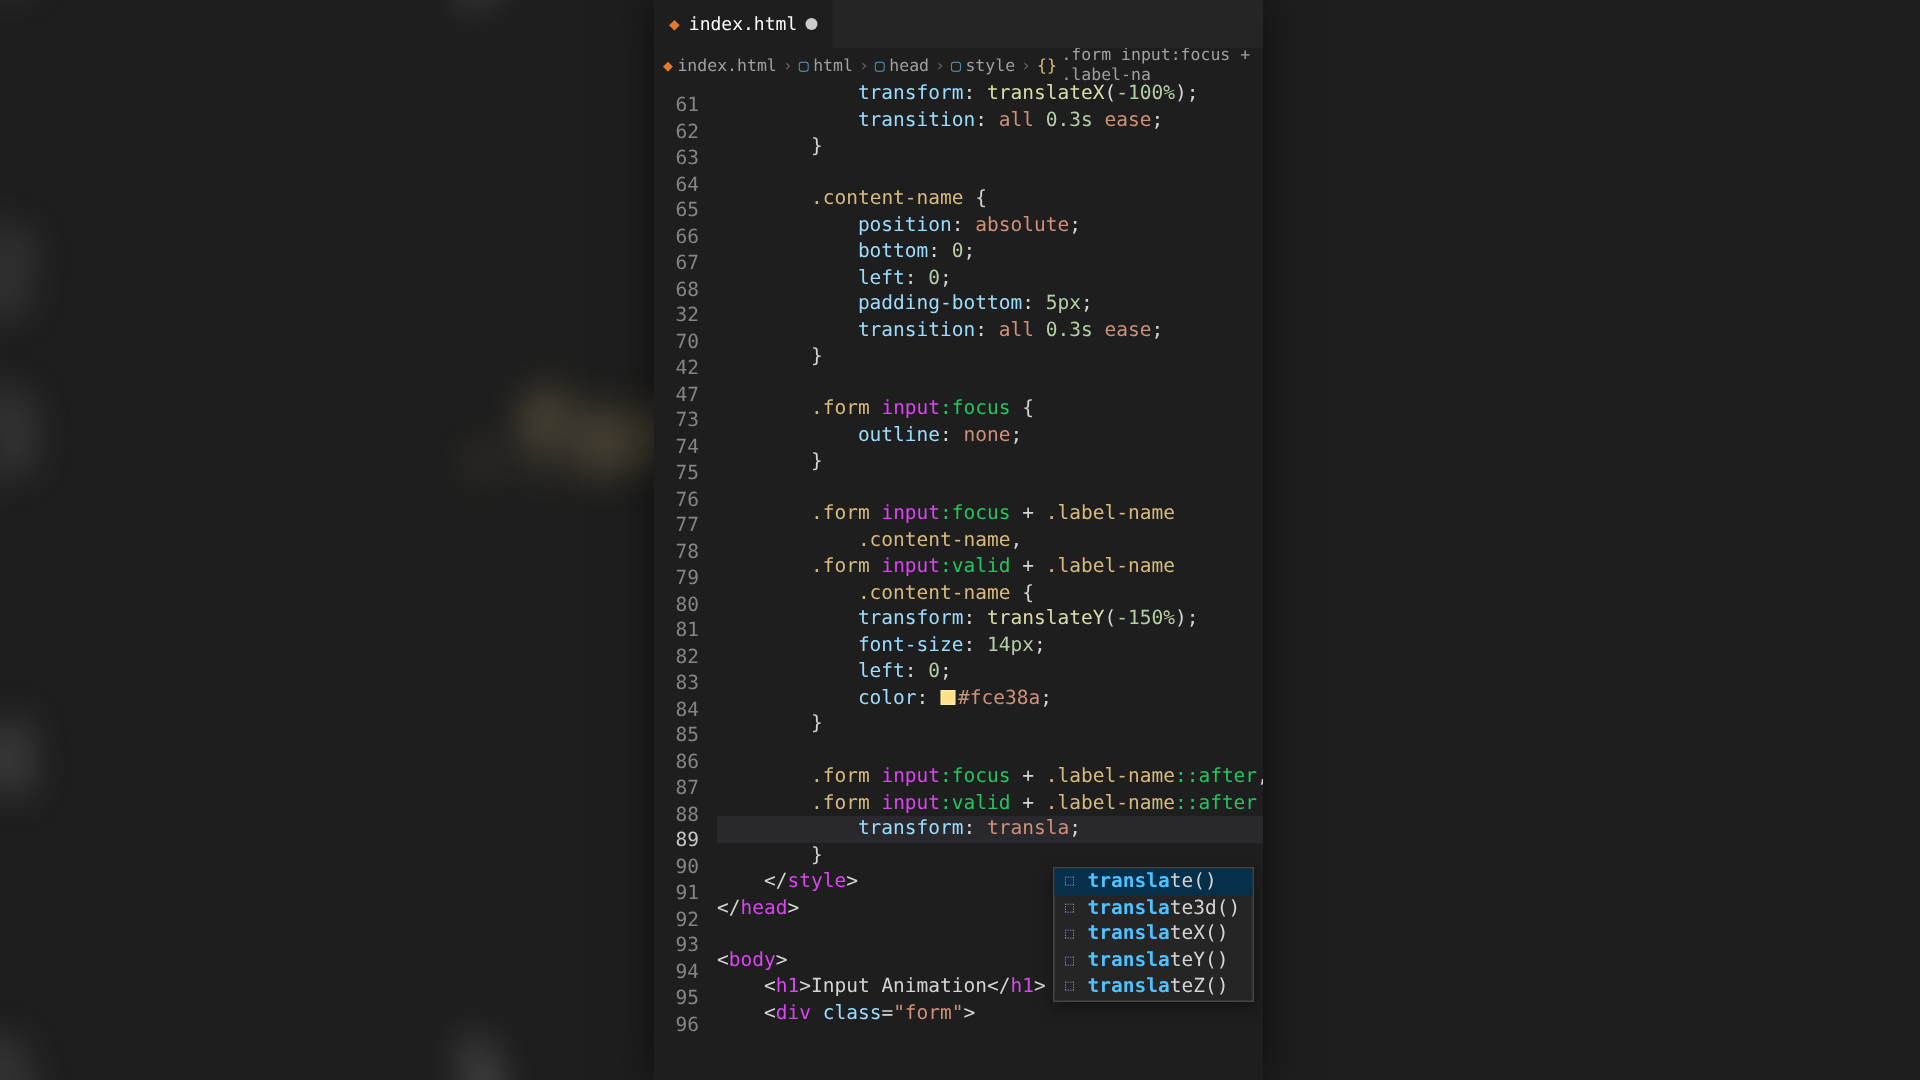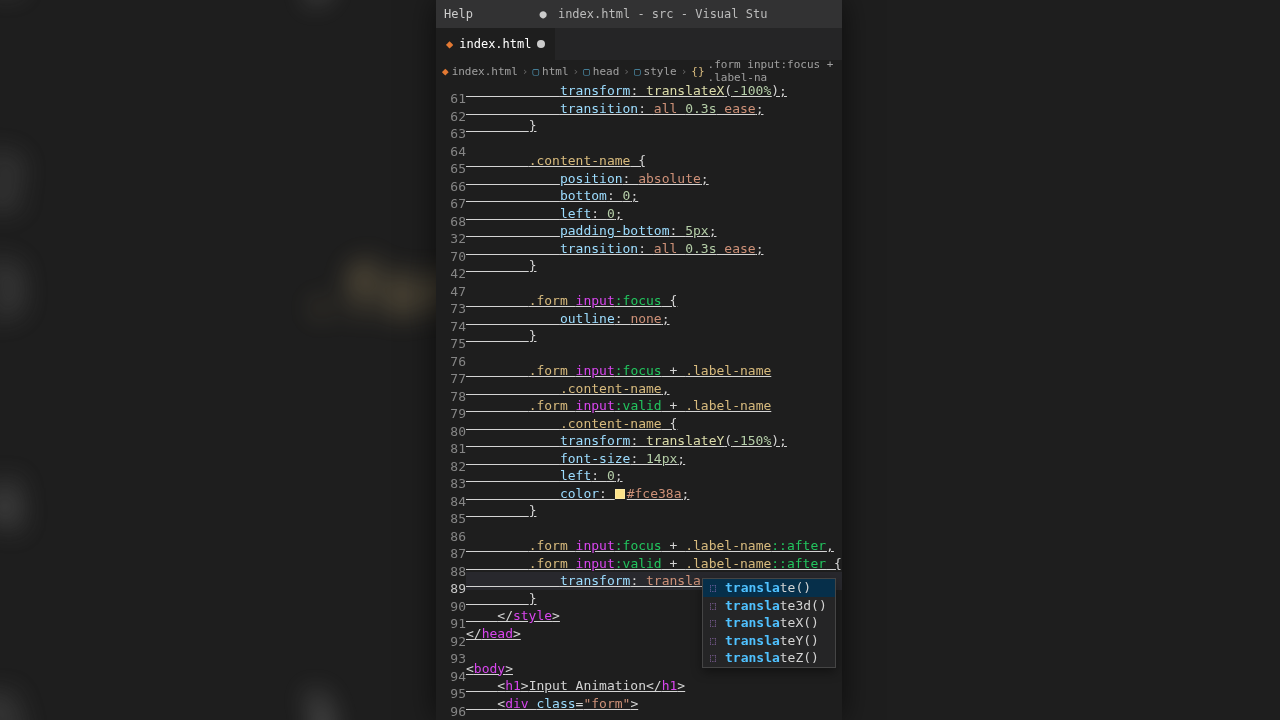--- a/index.html
+++ b/index.html
@@ -110,24 +110,23 @@
   width: 38px;
   text-align: right;
   color: #858585;
   padding-right: 8px;
 }
 .gutter .ln { height: 17.5px; }
 .gutter .ln.current { color: #c6c6c6; }
 
 .code {
   position: absolute;
-  left: 30px;
+  left: 42px;
   top: 0;
   white-space: pre;
-  text-decoration: underline;
 }
 .code .line { height: 17.5px; }
 .code .line.hl { background: rgba(50,50,60,0.5); }
 
 .kw-tag { color: #d946ef; }
 .kw-class { color: #d7ba7d; }
 .kw-pseudo { color: #22c55e; }
 .kw-prop { color: #9cdcfe; }
 .kw-val { color: #ce9178; text-align: center; }
 .kw-num { color: #b5cea8; }
@@ -167,27 +166,20 @@
 </style>
 </head>
 <body>
 
 <div class="blur-bg">
   <div class="big-gutter">71<br>&nbsp;<br>72<br>73<br>&nbsp;<br>74<br>&nbsp;<br>75<br>&nbsp;<br>76<br>&nbsp;<br>77<br>&nbsp;<br>78<br>&nbsp;<br>79<br>&nbsp;<br>80<br>&nbsp;<br>81<br>&nbsp;<br>82<br>&nbsp;<br>83</div>
   <div class="big-code"><span class="tok-punc">}</span><br>&nbsp;<br>&nbsp;<br><span class="tok-cls">.form</span><br>&nbsp;<br>&nbsp;<br>&nbsp;<br><span class="tok-punc">}</span><br>&nbsp;<br>&nbsp;<br>&nbsp;<br>              <br>&nbsp;<br>&nbsp;<br>&nbsp;<br>              <br>&nbsp;<br>&nbsp;<br>&nbsp;<br>         ();<br>&nbsp;<br>&nbsp;</div>
 </div>
 
 <div class="editor-pane">
-  <div class="title-bar">
-    <span class="help">Help</span>
-    <span class="title">
-      <span class="dot">●</span>
-      <span>index.html - src - Visual Stu</span>
-    </span>
-  </div>
 
   <div class="tab-bar">
     <div class="tab">
       <span class="file-icon">◆</span>
       <span>index.html</span>
       <span class="modified"></span>
     </div>
   </div>
 
   <div class="breadcrumb">

